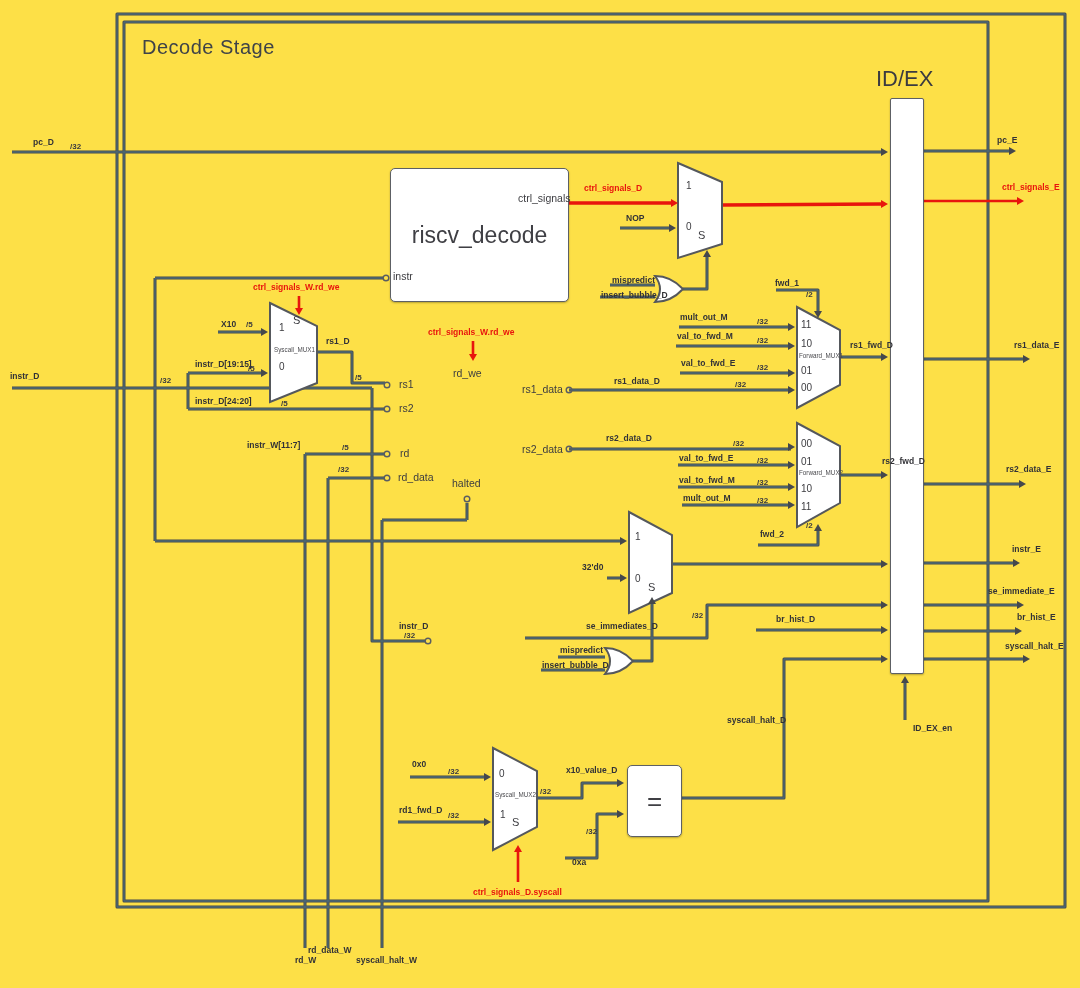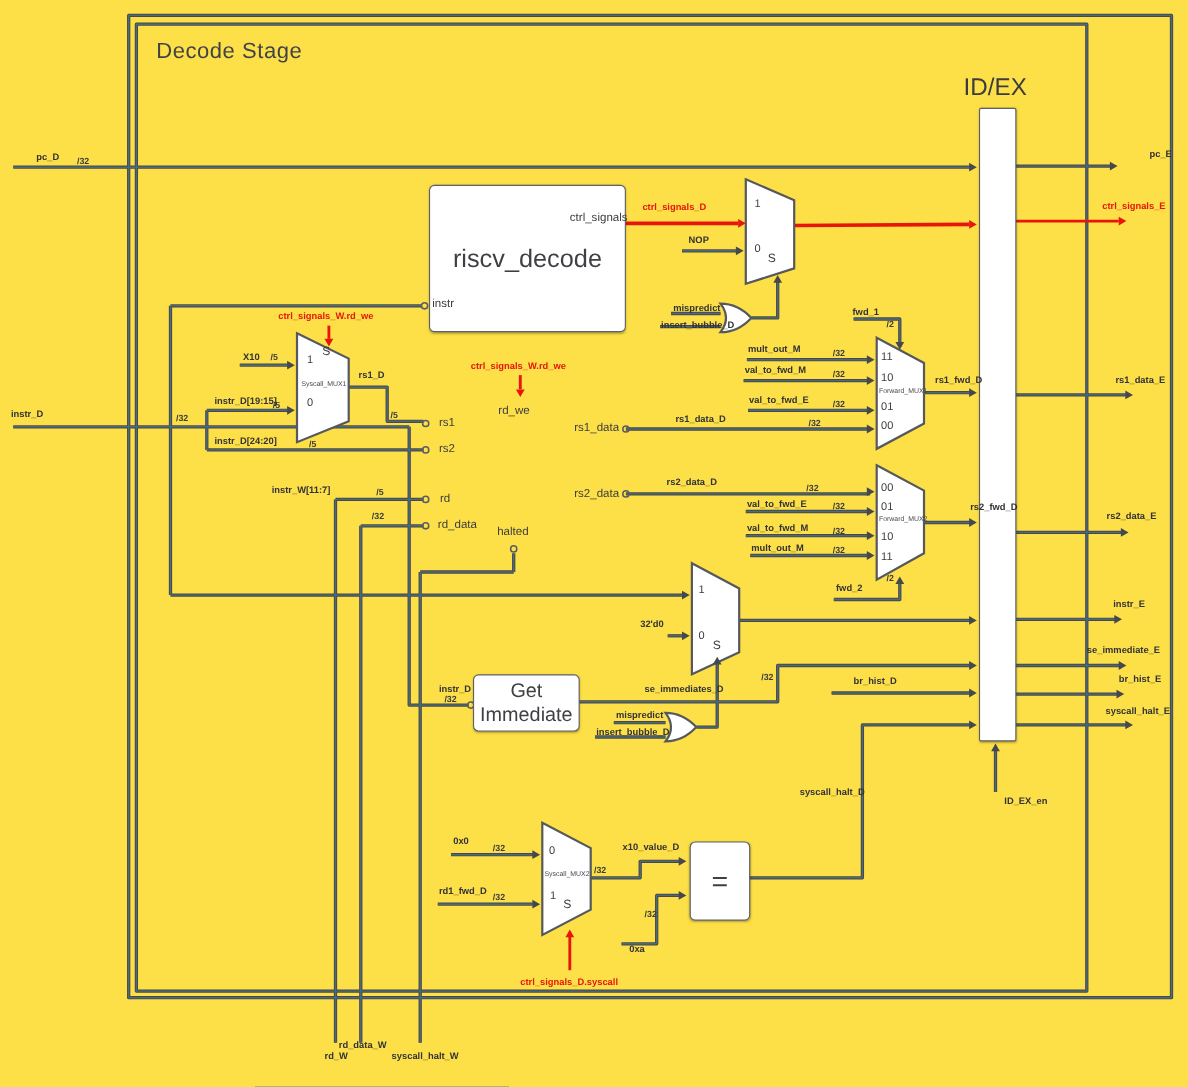--- a/index.html
+++ b/index.html
@@ -202,23 +202,20 @@
 
 <span class="port" style="left:399px;top:379px;">rs1</span>
 <span class="port" style="left:399px;top:403px;">rs2</span>
 <span class="port" style="left:400px;top:448px;">rd</span>
 <span class="port" style="left:398px;top:472px;">rd_data</span>
 <span class="port" style="left:453px;top:368px;">rd_we</span>
 <span class="port" style="left:452px;top:478px;">halted</span>
 <span class="port" style="left:522px;top:384px;">rs1_data</span>
 <span class="port" style="left:522px;top:444px;">rs2_data</span>
 
-<div class="blk" style="left:430px;top:613px;width:95px;height:50px;">
-  <span class="blktitle" style="font-size:18px;text-align:center;width:88px;line-height:1.15;">Get Immediate</span>
-</div>
 
 <div class="blk" style="left:627px;top:765px;width:53px;height:70px;">
   <span class="blktitle" style="font-size:26px;">=</span>
 </div>
 
 <span class="muxnum" style="left:686px;top:181px;">1</span>
 <span class="muxnum" style="left:686px;top:222px;">0</span>
 <span class="muxsel" style="left:698px;top:230px;">S</span>
 
 <span class="muxsel" style="left:293px;top:315px;">S</span>
@@ -242,21 +239,21 @@
 <span class="muxnum" style="left:635px;top:574px;">0</span>
 <span class="muxsel" style="left:648px;top:582px;">S</span>
 
 <span class="muxnum" style="left:499px;top:769px;">0</span>
 <span class="muxname" style="left:495px;top:792px;">Syscall_MUX2</span>
 <span class="muxnum" style="left:500px;top:810px;">1</span>
 <span class="muxsel" style="left:512px;top:817px;">S</span>
 
 <span class="lbl" style="left:33px;top:138px;">pc_D</span>
 <span class="wlbl" style="left:70px;top:143px;">/32</span>
-<span class="lbl" style="left:997px;top:136px;margin-left:48px;">pc_E</span>
+<span class="lbl" style="left:997px;top:136px;">pc_E</span>
 
 <span class="lbl" style="left:10px;top:372px;">instr_D</span>
 <span class="wlbl" style="left:160px;top:377px;">/32</span>
 
 <span class="lbl red" style="left:584px;top:184px;">ctrl_signals_D</span>
 <span class="lbl red" style="left:1002px;top:183px;">ctrl_signals_E</span>
 <span class="lbl" style="left:626px;top:214px;">NOP</span>
 <span class="lbl" style="left:612px;top:276px;">mispredict</span>
 <span class="lbl" style="left:601px;top:291px;">insert_bubble_D</span>
 

